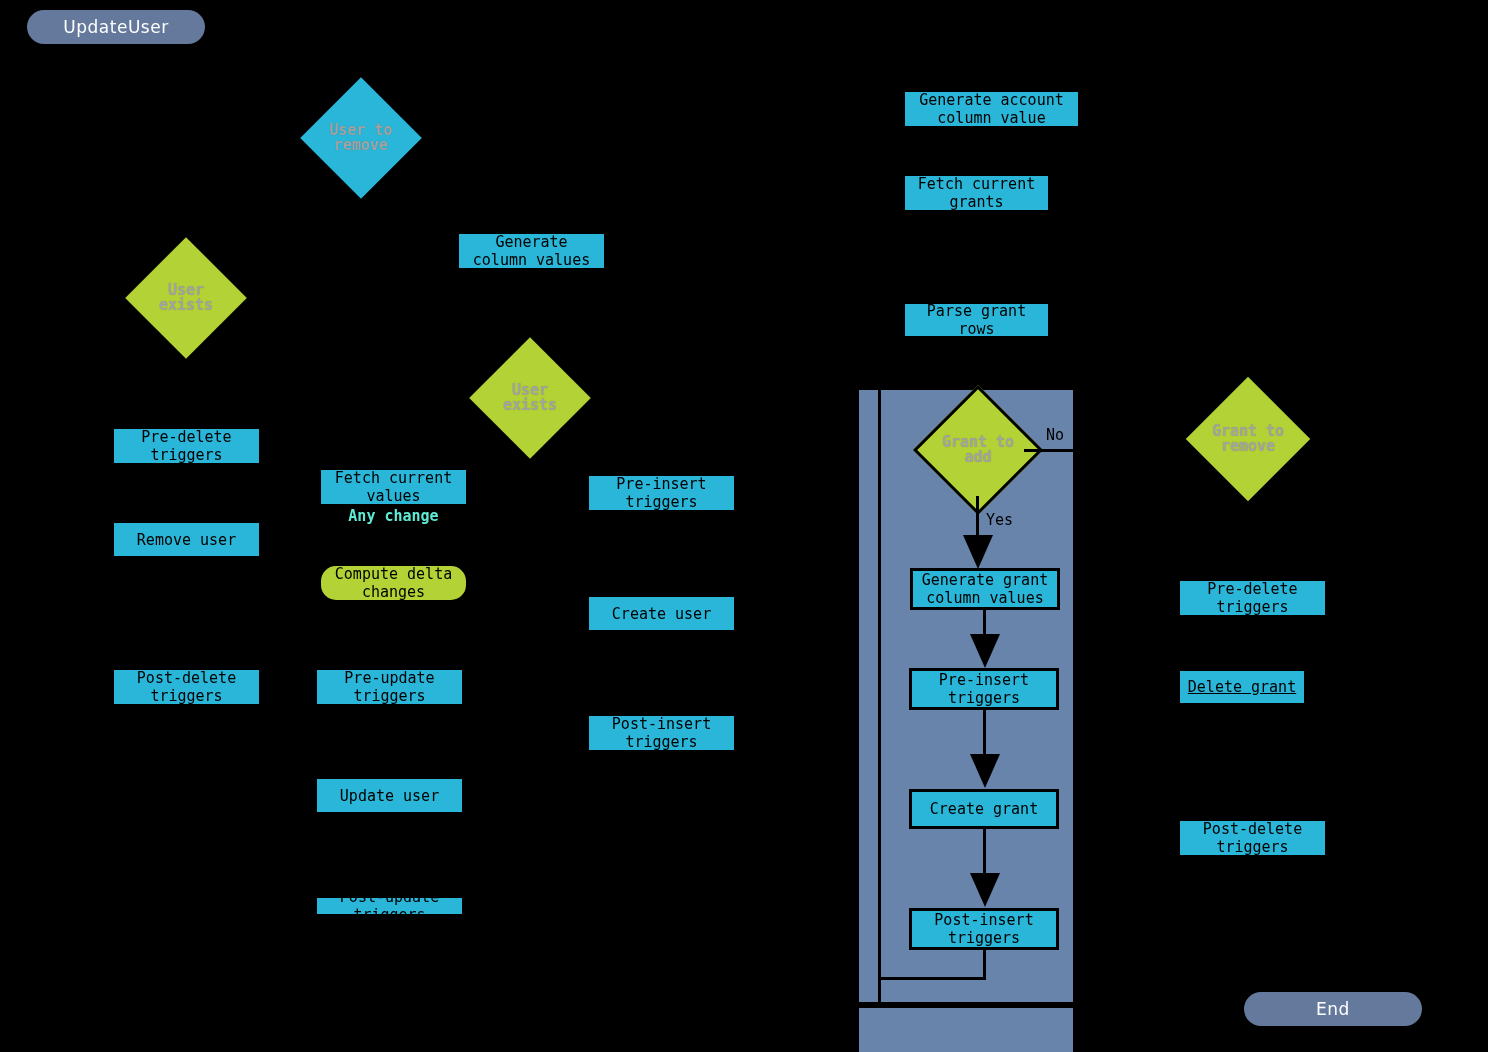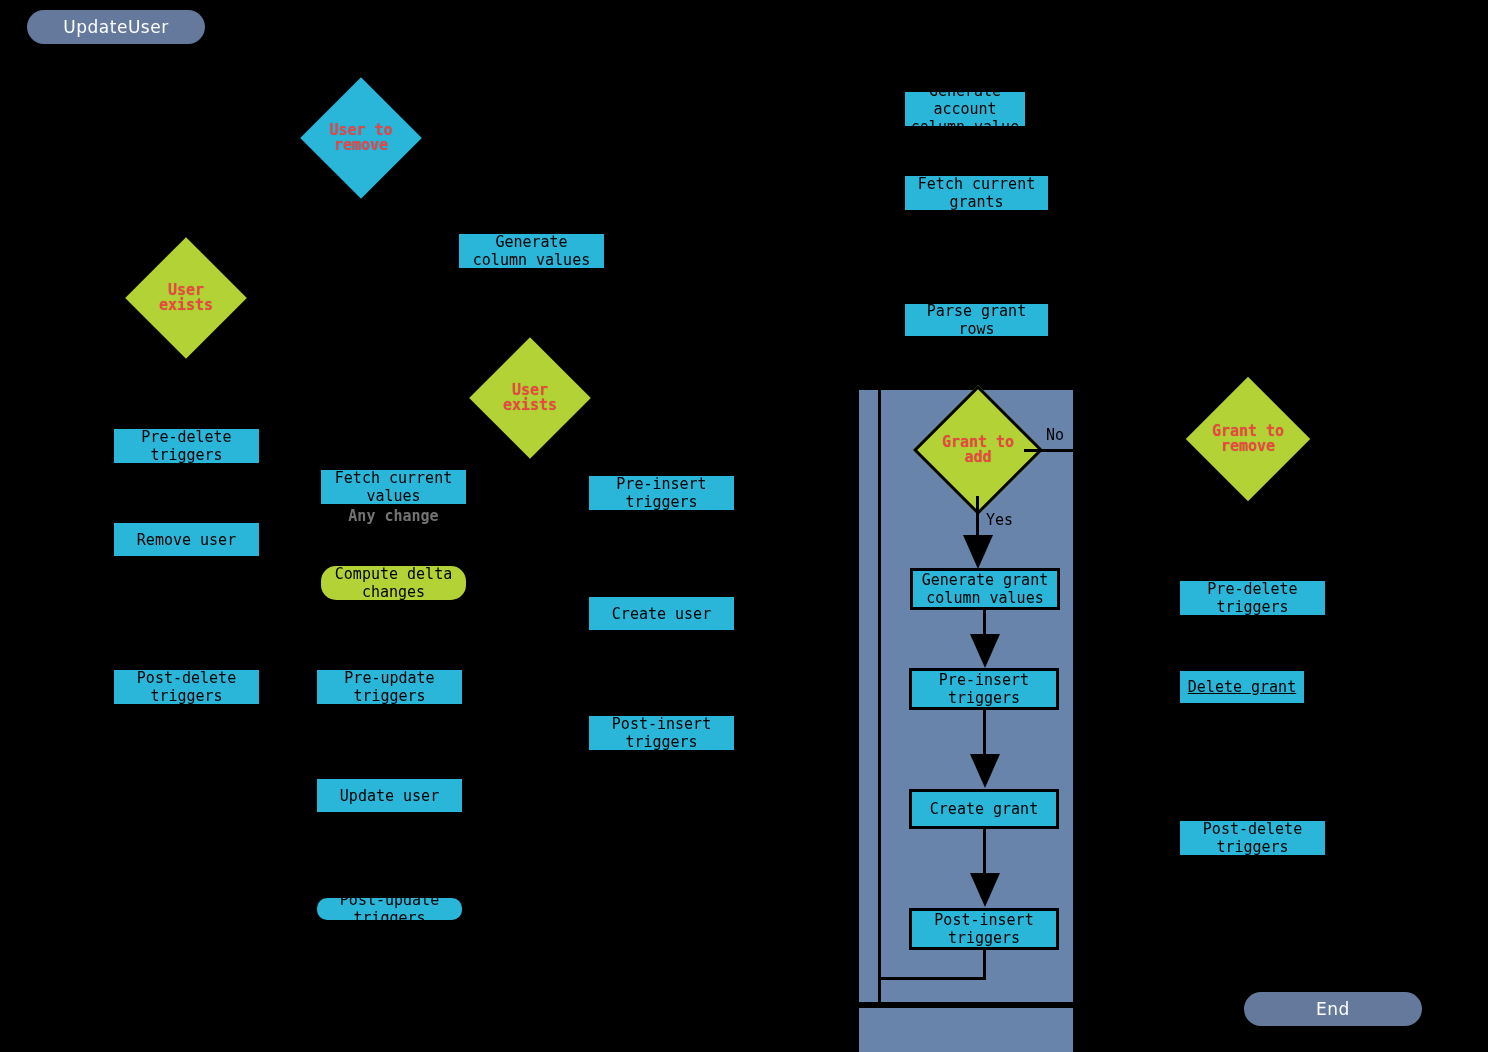--- a/index.html
+++ b/index.html
@@ -64,33 +64,33 @@
     inset: 0;
     transform: rotate(45deg);
     background: #b2d235;
     box-sizing: border-box;
   }
   .diamond.cyan .shape { background: #29b6d8; }
   .diamond.outlined .shape { border: 3px solid #000000; }
   .diamond .dlabel {
     position: relative;
     z-index: 3;
-    color: #ef4444;
+    color: #a3a3a3;
     font-size: 15px;
     line-height: 15px;
     font-weight: bold;
     text-align: center;
     white-space: pre-line;
     text-shadow: 0 0 1px rgba(0,0,0,.25);
   }
 
   
   .wlabel {
     position: absolute;
-    color: #737373;
+    color: #5eead4;
     font-size: 15px;
     font-weight: bold;
     line-height: 16px;
     white-space: pre-line;
     text-align: center;
   }
   .blabel {
     position: absolute;
     color: #000000;
     font-size: 15px;
@@ -180,40 +180,40 @@
   <div class="wlabel" style="left:321px; top:508px; width:145px;">Any change</div>
 
   <div class="box green" style="left:321px; top:566px; width:145px; height:34px;border-radius:15px;">Compute delta
 changes</div>
 
   <div class="box" style="left:317px; top:670px; width:145px; height:34px;">Pre-update
 triggers</div>
 
   <div class="box" style="left:317px; top:779px; width:145px; height:33px;">Update user</div>
 
-  <div class="box" style="left:317px; top:898px; width:145px; height:22px;border-radius:10px;">Post-update
+  <div class="box" style="left:317px; top:898px; width:145px; height:16px;">Post-update
 triggers</div>
 
   <div class="box" style="left:459px; top:234px; width:145px; height:34px;">Generate
 column values</div>
 
   <div class="diamond" style="left:487px; top:355px; width:86px; height:86px;">
     <div class="shape"></div>
     <div class="dlabel">User exists</div>
   </div>
 
   <div class="box" style="left:589px; top:476px; width:145px; height:34px;">Pre-insert
 triggers</div>
 
   <div class="box" style="left:589px; top:597px; width:145px; height:33px;">Create user</div>
 
   <div class="box" style="left:589px; top:716px; width:145px; height:34px;">Post-insert
 triggers</div>
 
-  <div class="box" style="left:905px; top:92px; width:120px; height:34px;">Generate account
+  <div class="box" style="left:905px; top:92px; width:173px; height:34px;">Generate account
 column value</div>
 
   <div class="box" style="left:905px; top:176px; width:143px; height:34px;">Fetch current
 grants</div>
 
   <div class="box" style="left:905px; top:272px; width:143px; height:32px;margin-top:32px;">Parse grant rows</div>
 
   <div class="vline" style="left:976px; top:376px; height:18px;"></div>
 
   <div class="diamond outlined" style="left:932px; top:404px; width:92px; height:92px;">

